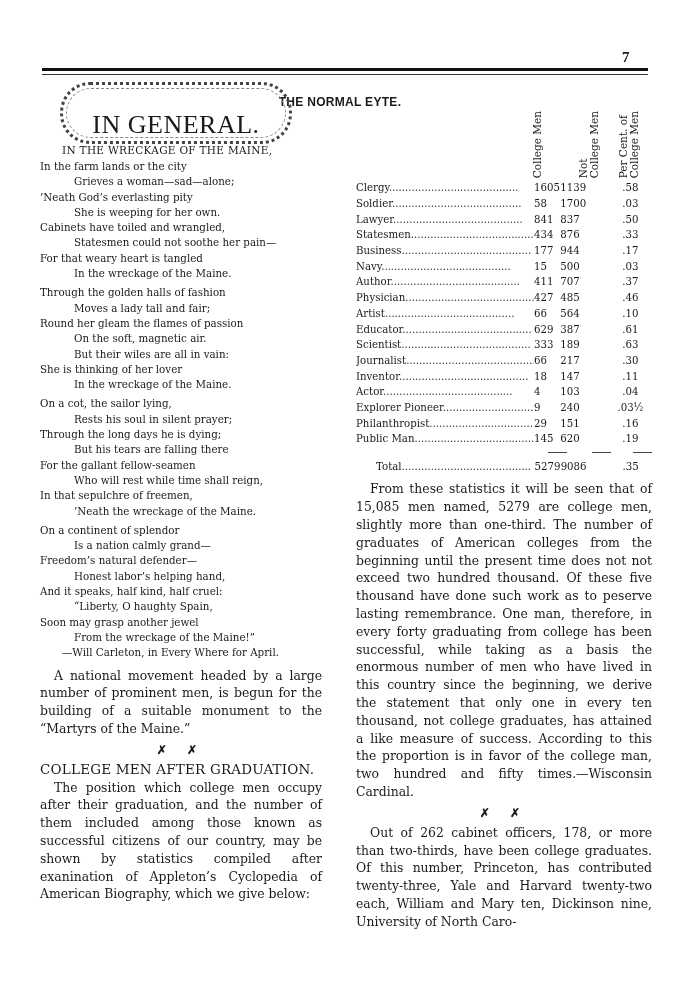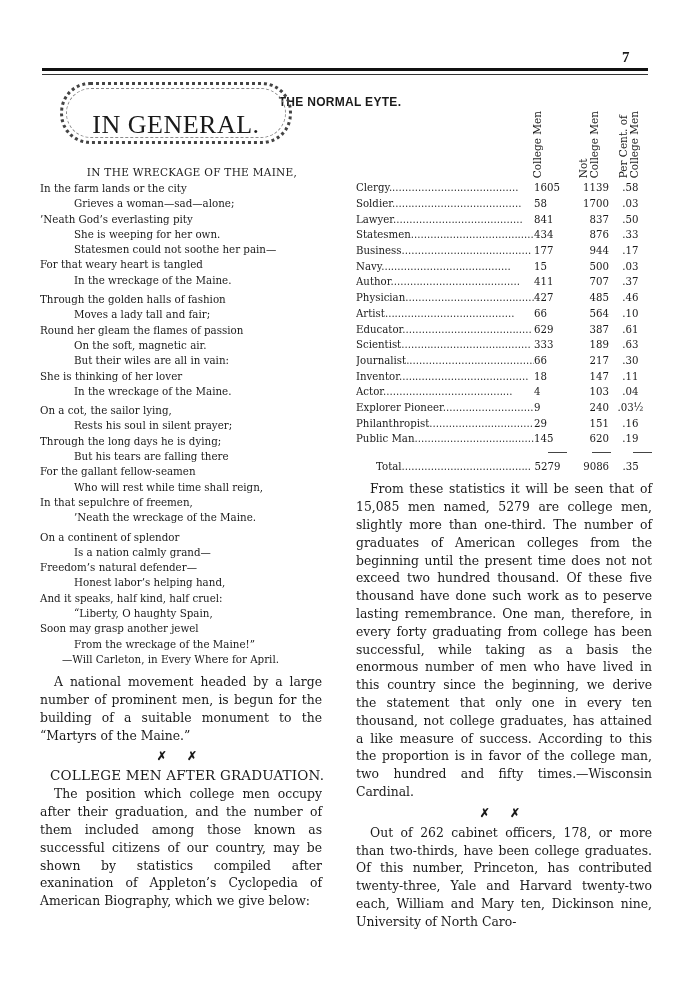--- a/index.html
+++ b/index.html
@@ -9,40 +9,40 @@
   .rule-thick { position: absolute; top: 68px; left: 42px; width: 606px; height: 3px; background: #111; }
   .rule-thin { position: absolute; top: 74px; left: 42px; width: 606px; height: 1px; background: #333; }
 
   .col-left { position: absolute; left: 40px; top: 82px; width: 282px; }
   .col-right { position: absolute; left: 356px; top: 82px; width: 296px; }
 
   .title-box { position: relative; margin: 0 0 0 20px; width: 226px; height: 56px; border: 3px dotted #444; border-radius: 30px; display: flex; align-items: center; justify-content: center; }
   .title-box::before { content: ""; position: absolute; inset: 3px; border: 1px dashed #888; border-radius: 26px; }
   .title-text { font-family: "Liberation Serif", serif; font-size: 26px; letter-spacing: 0.5px; margin-top: 24px; }
 
-  .poem-title { font-family: "DejaVu Serif", serif; font-size: 10.5px; margin: 22px 0 3px 22px; letter-spacing: 0.3px; text-align: center; }
+  .poem-title { font-family: "DejaVu Serif", serif; font-size: 10.5px; margin: 0 0 3px 22px; letter-spacing: 0.3px; }
   .poem { font-family: "DejaVu Serif", serif; font-size: 10.3px; line-height: 15.3px; }
   .poem .l { white-space: nowrap; }
   .poem .ind { padding-left: 34px; }
   .poem .gap { height: 4px; }
   .attrib { padding-left: 22px; }
 
   .para { font-family: "DejaVu Serif", serif; font-size: 12.4px; line-height: 17.8px; text-align: justify; margin: 0; }
   .para.indent { text-indent: 14px; }
   .ornament { text-align: center; font-size: 12px; font-weight: bold; margin: 5px 0 4px 0; letter-spacing: 8px; }
-  .section-head { font-family: "DejaVu Serif", serif; font-size: 13.5px; letter-spacing: 0.2px; margin: 2px 0 2px 10px; white-space: nowrap; }
+  .section-head { font-family: "DejaVu Serif", serif; font-size: 13.5px; letter-spacing: 0.2px; margin: 2px 0 2px 0; white-space: nowrap; }
 
   .table-headers { position: relative; height: 98px; }
   .vhead { position: absolute; bottom: 2px; writing-mode: vertical-rl; transform: rotate(180deg); font-family: "DejaVu Serif", serif; font-size: 10.5px; line-height: 11px; text-align: left; white-space: nowrap; }
   .stats { font-family: "DejaVu Serif", serif; font-size: 10.2px; }
   .row { display: flex; height: 15.7px; align-items: center; white-space: nowrap; }
   .row .lbl { width: 190px; overflow: hidden; position: relative; }
   .row .lbl span.dots { color: #333; }
   .row .c1 { width: 28px; text-align: left; }
-  .row .c2 { width: 52px; text-align: right; }
+  .row .c2 { width: 52px; text-align: left; }
   .row .c3 { width: 46px; text-align: center; }
   .dashes { display: flex; height: 12px; align-items: center; }
   .dashes .d { height: 1px; background: #444; width: 20px; }
   .row.total .lbl { padding-left: 20px; width: 170px; }
 </style>
 </head>
 <body>
 
 <div class="running-head">THE NORMAL EYTE.</div>
 <div class="page-num">7</div>
@@ -54,20 +54,21 @@
     <span class="title-text">IN GENERAL.</span>
   </div>
 
   <div class="poem-title">IN THE WRECKAGE OF THE MAINE,</div>
   <div class="poem">
     <div>
       <div class="l">In the farm lands or the city</div>
       <div class="l ind">Grieves a woman—sad—alone;</div>
       <div class="l">’Neath God’s everlasting pity</div>
       <div class="l ind">She is weeping for her own.</div>
+      <div class="l">Cabinets have toiled and wrangled,</div>
       <div class="l ind">Statesmen could not soothe her pain—</div>
       <div class="l">For that weary heart is tangled</div>
       <div class="l ind">In the wreckage of the Maine.</div>
     </div>
     <div class="gap"></div>
     <div>
       <div class="l">Through the golden halls of fashion</div>
       <div class="l ind">Moves a lady tall and fair;</div>
       <div class="l">Round her gleam the flames of passion</div>
       <div class="l ind">On the soft, magnetic air.</div>

